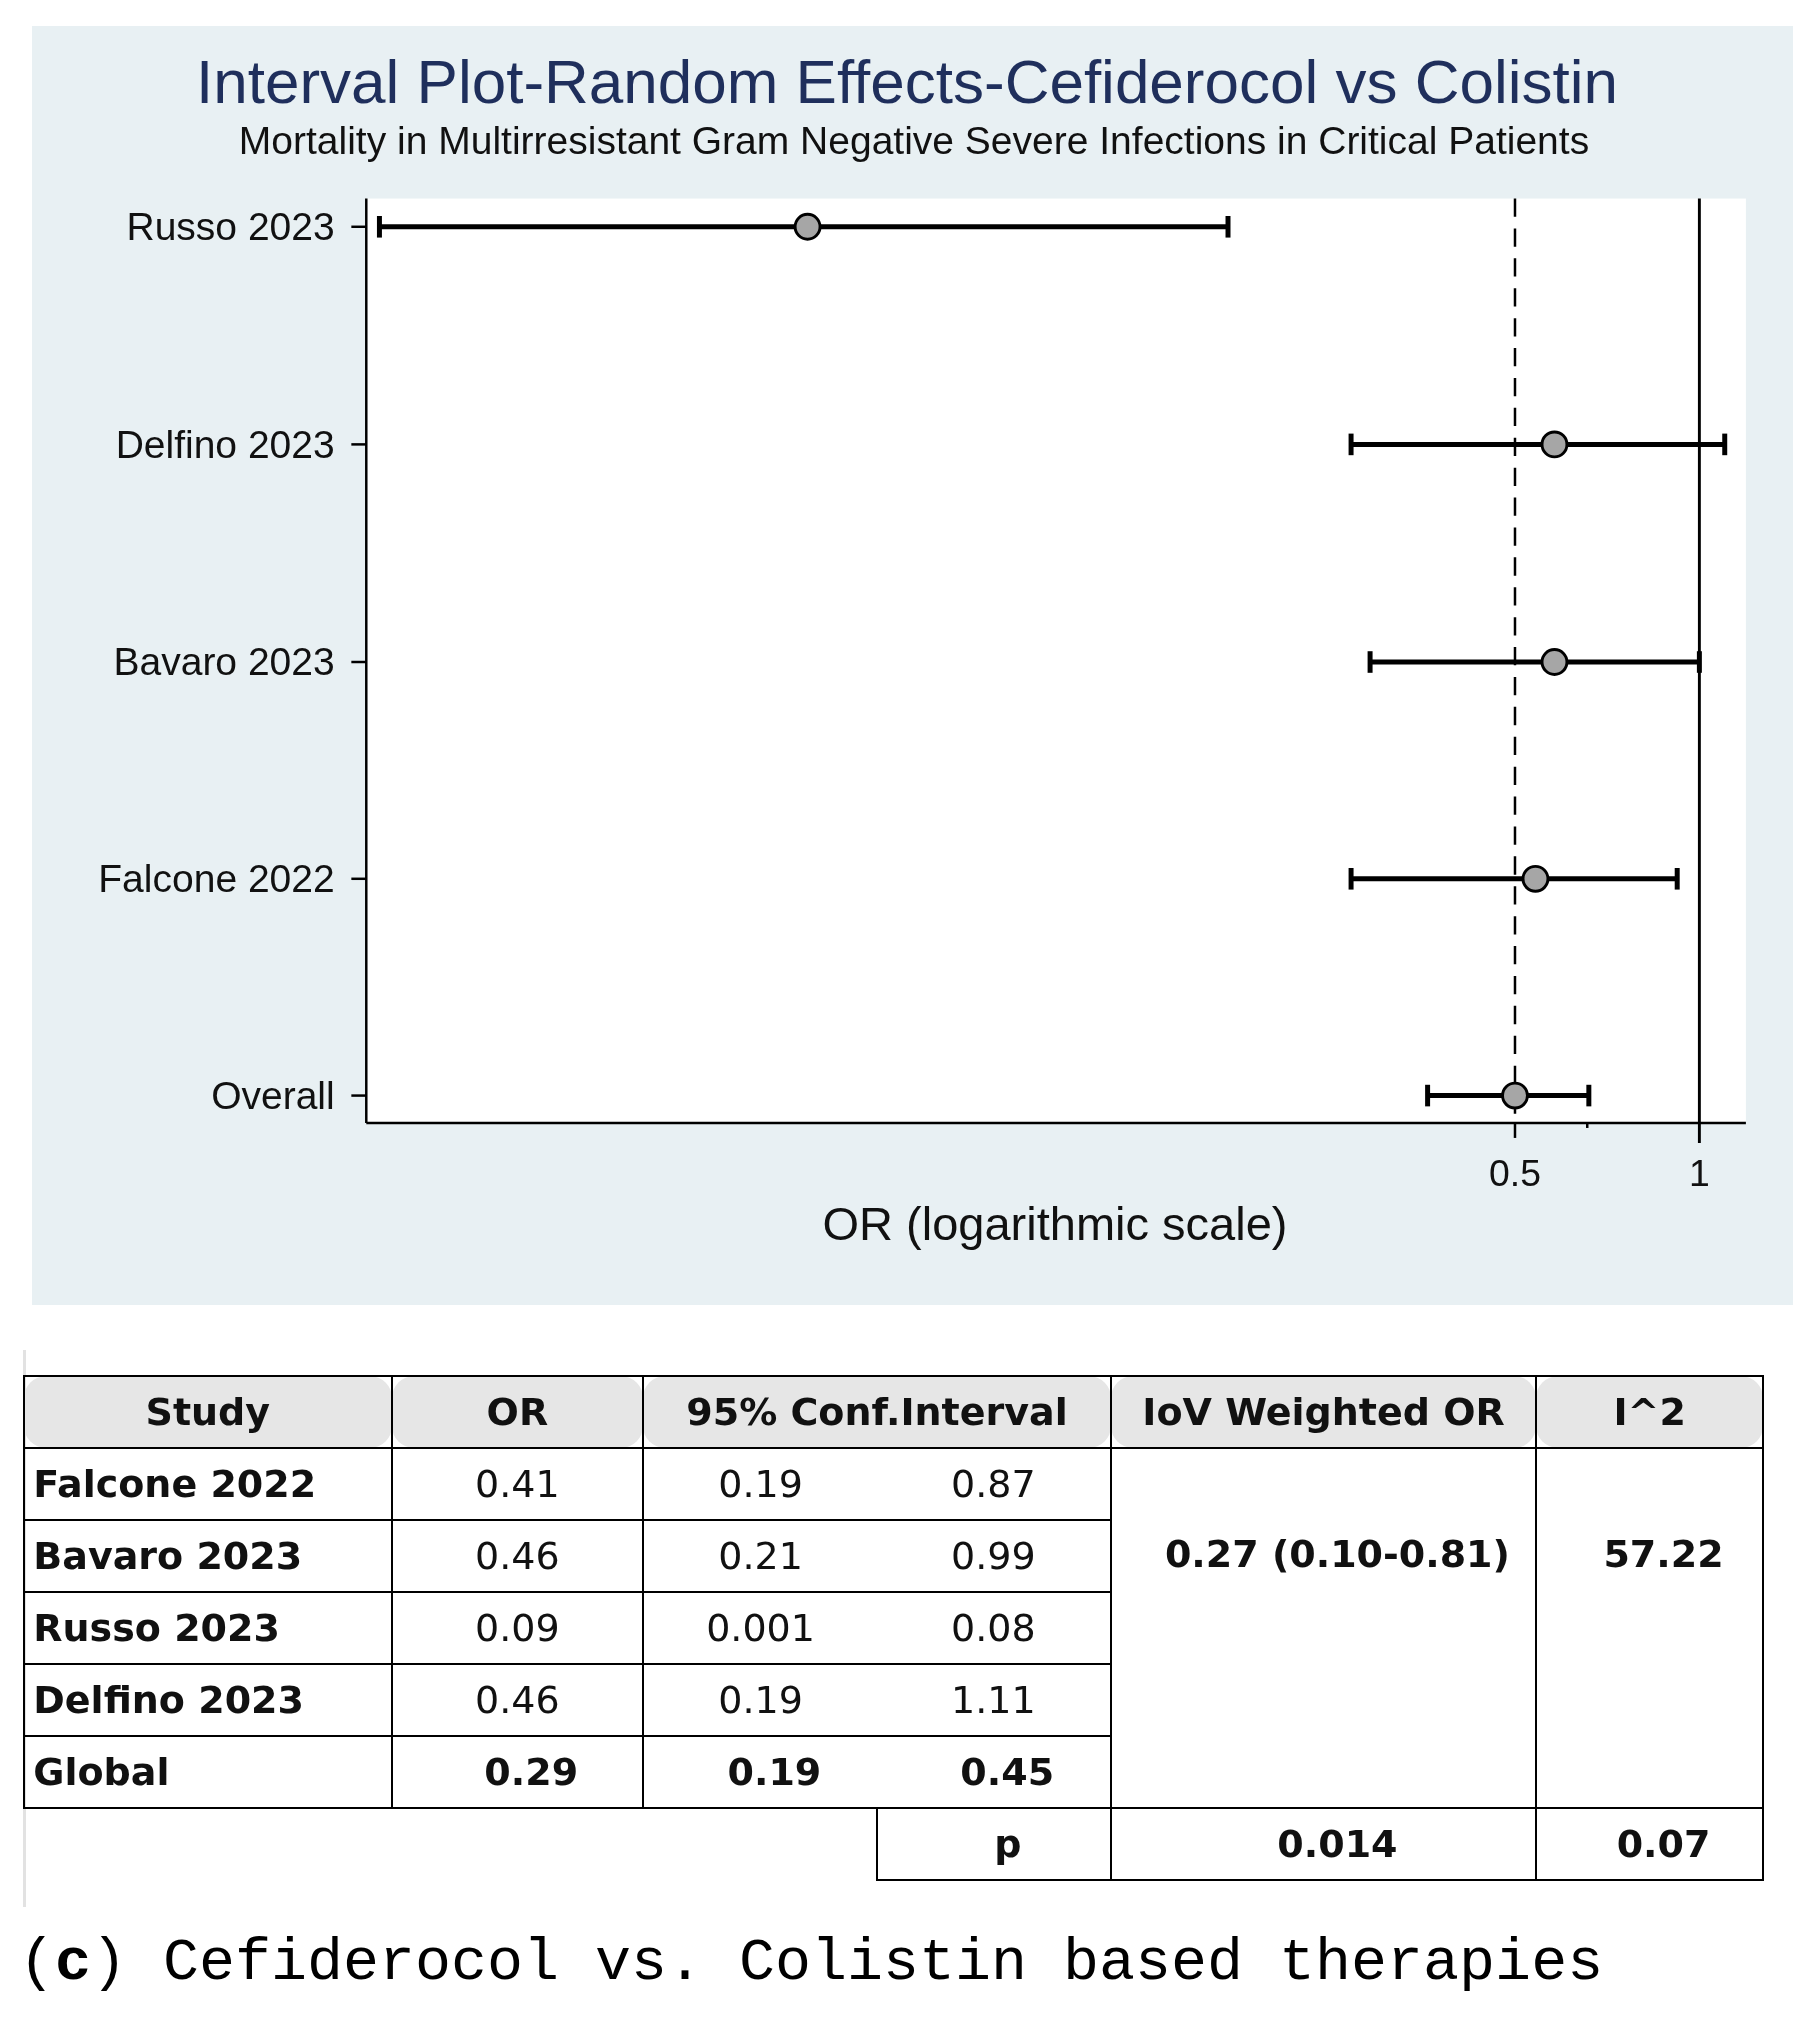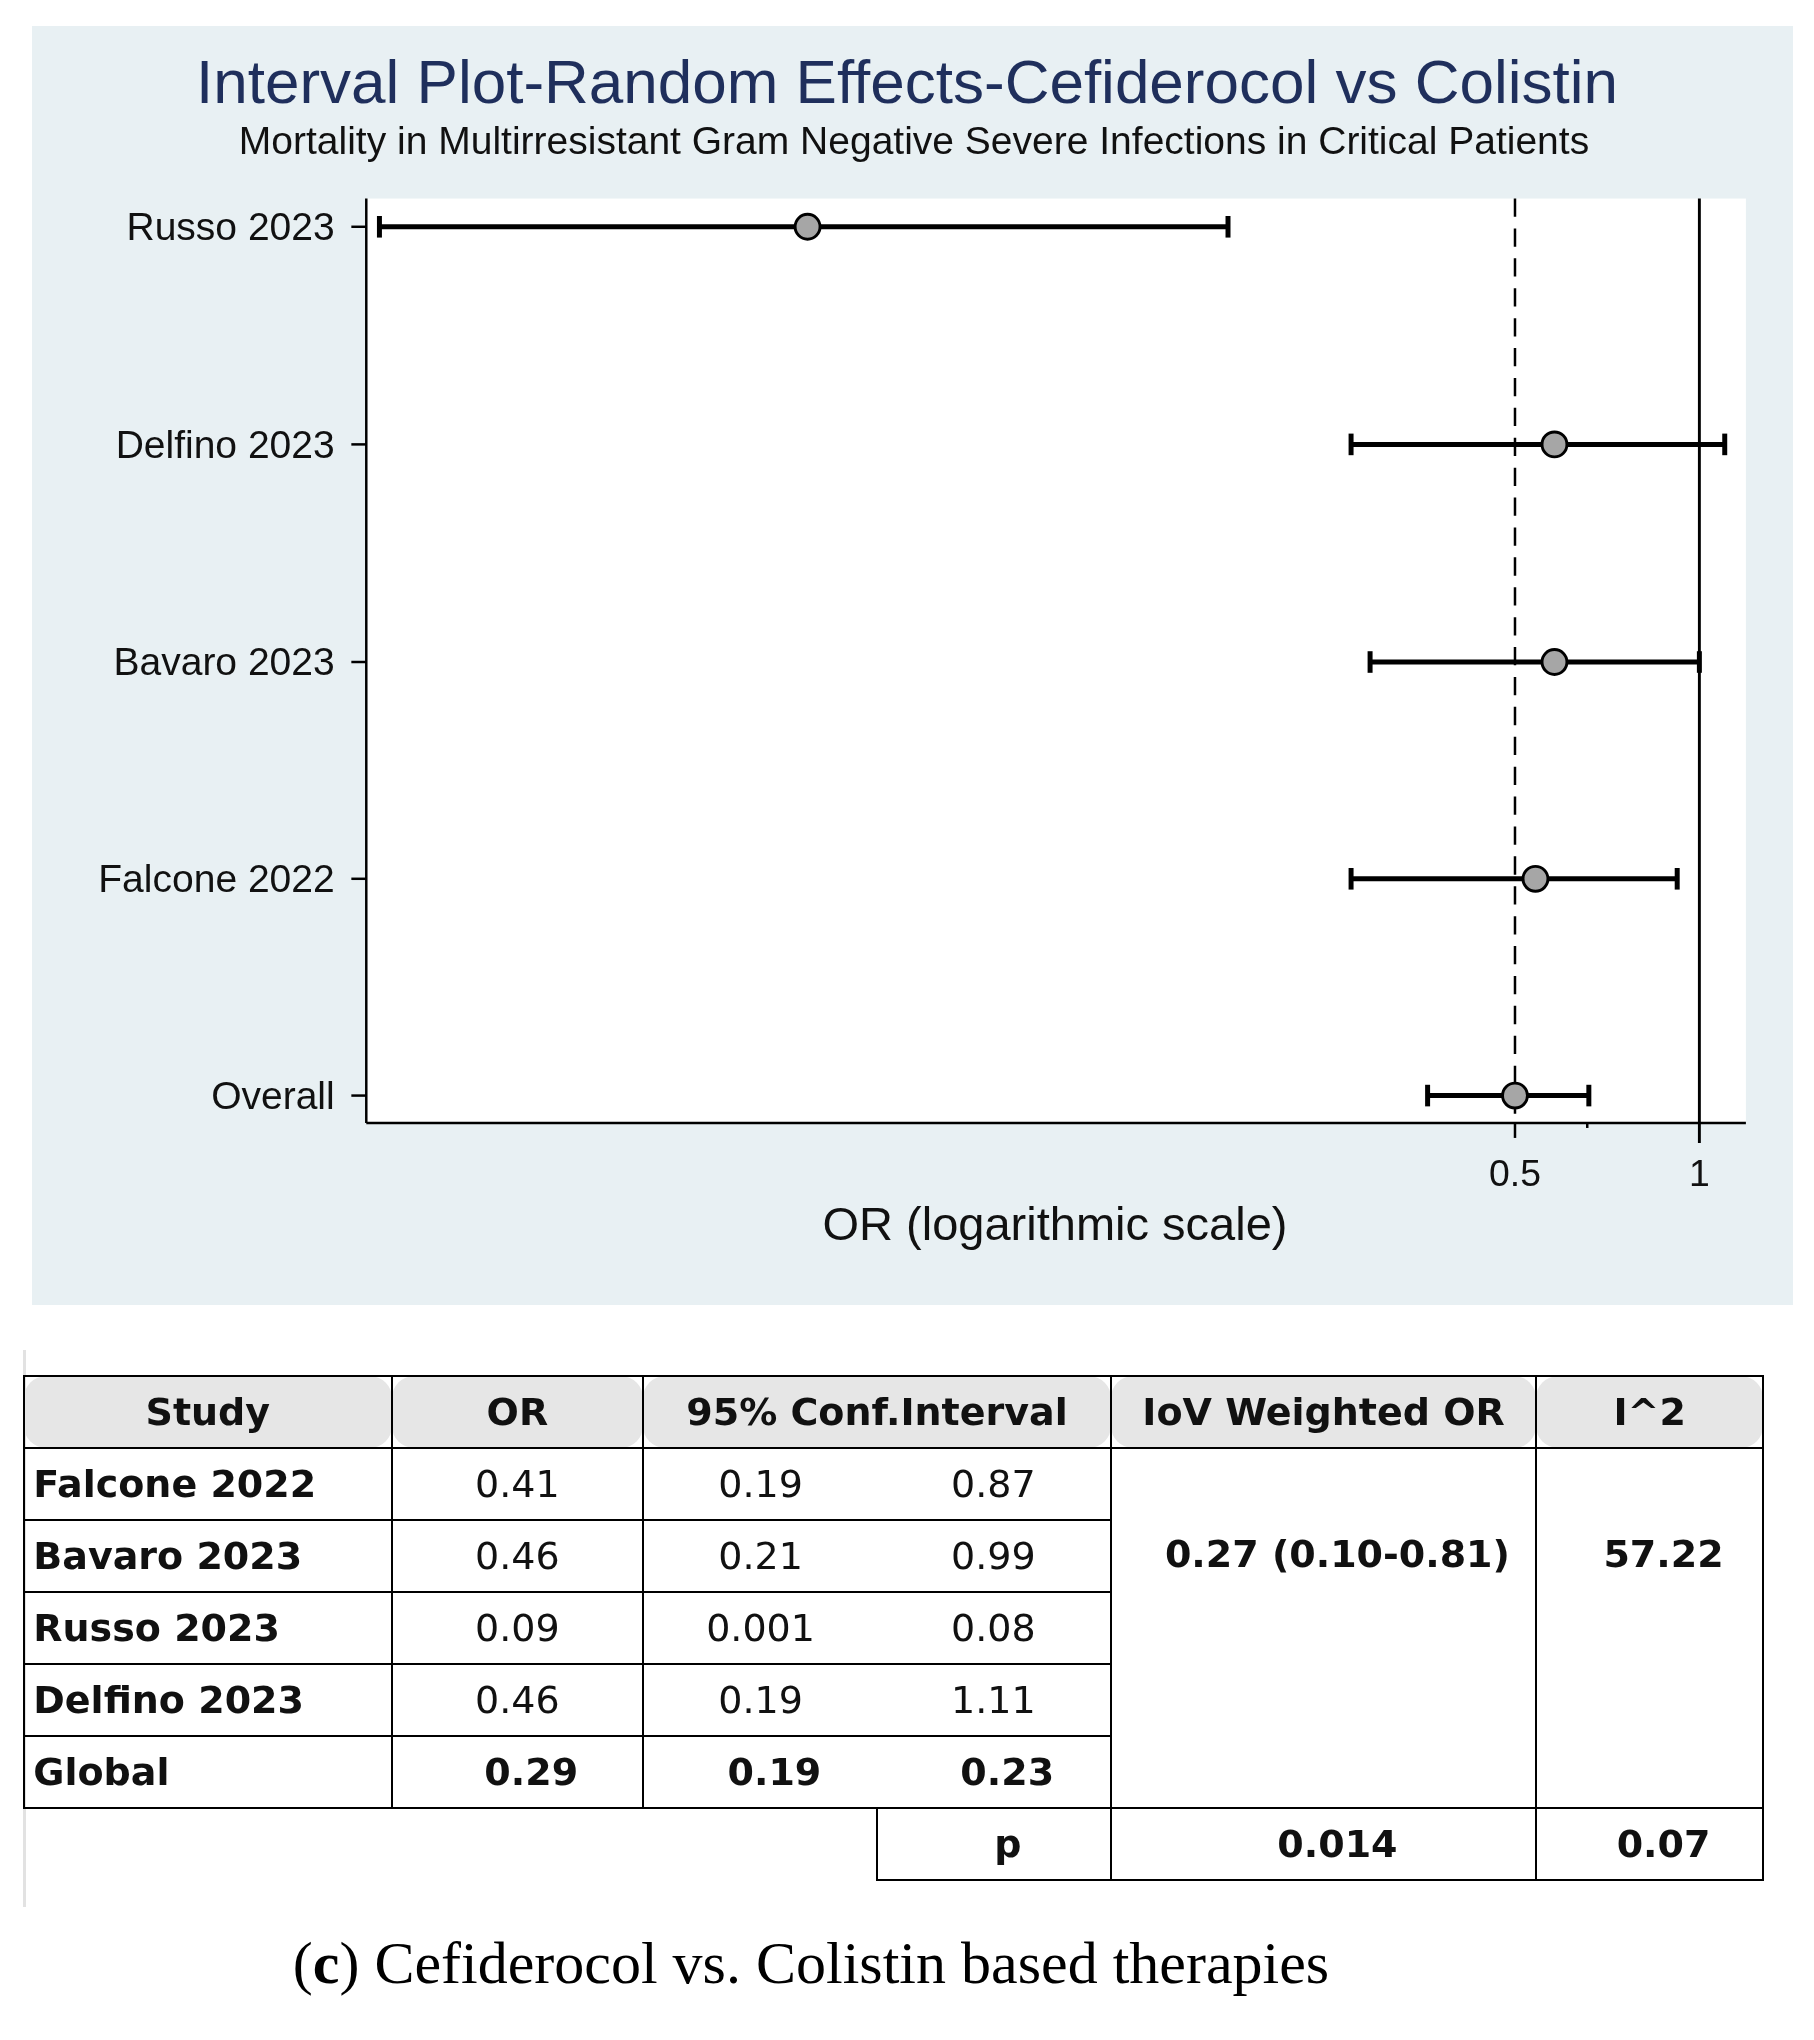--- a/index.html
+++ b/index.html
@@ -7,21 +7,21 @@
   #plot-panel{position:absolute;left:32px;top:26px;width:1761px;height:1279px;background:#e8f0f3;}
   #plot-svg{position:absolute;left:0;top:0;}
   .title{position:absolute;left:0;width:1814px;text-align:center;}
   #table-wrap{position:absolute;left:23px;top:1375px;}
   table{border-collapse:collapse;font-family:"DejaVu Sans",sans-serif;font-size:38px;}
   td,th{border:2.5px solid #000;height:70px;padding:0 8.3px;text-align:center;color:#111;}
   th{background:#e6e6e6;font-weight:bold;border-radius:22px;}
   td.study{text-align:left;font-weight:bold;}
   td.b{font-weight:bold;padding-left:36px;}
   td.noborder{border:none;}
-  #caption{position:absolute;left:0;top:1929px;width:1622px;text-align:center;font-family:Liberation Serif, serif;font-size:60px;color:#000;}
+  #caption{position:absolute;left:0;top:1929px;width:1622px;text-align:center;font-family:Liberation Mono, monospace;font-size:60px;color:#000;}
   #left-rule{position:absolute;left:23px;top:1350px;width:2.5px;height:557px;background:#e2e2e2;}
 </style>
 </head>
 <body>
 
 <div id="plot-panel"></div>
 
 <div class="title" style="top:46px;font-size:62px;color:#1f2f5c;">Interval Plot-Random Effects-Cefiderocol vs Colistin</div>
 <div class="title" style="top:119px;font-size:39px;color:#111;margin-left:7px;">Mortality in Multirresistant Gram Negative Severe Infections in Critical Patients</div>
 
@@ -114,21 +114,21 @@
     <tr>
       <td class="study">Delfino 2023</td>
       <td>0.46</td>
       <td style="border-right:none">0.19</td>
       <td style="border-left:none">1.11</td>
     </tr>
     <tr>
       <td class="study">Global</td>
       <td class="b">0.29</td>
       <td class="b" style="border-right:none">0.19</td>
-      <td class="b" style="border-left:none">0.23</td>
+      <td class="b" style="border-left:none">0.45</td>
     </tr>
     <tr>
       <td class="noborder" style="border-left:none;border-bottom:none"></td>
       <td class="noborder" style="border-bottom:none"></td>
       <td class="noborder" style="border-bottom:none;border-right:2.5px solid #000"></td>
       <td class="b">p</td>
       <td class="b">0.014</td>
       <td class="b">0.07</td>
     </tr>
   </tbody>

